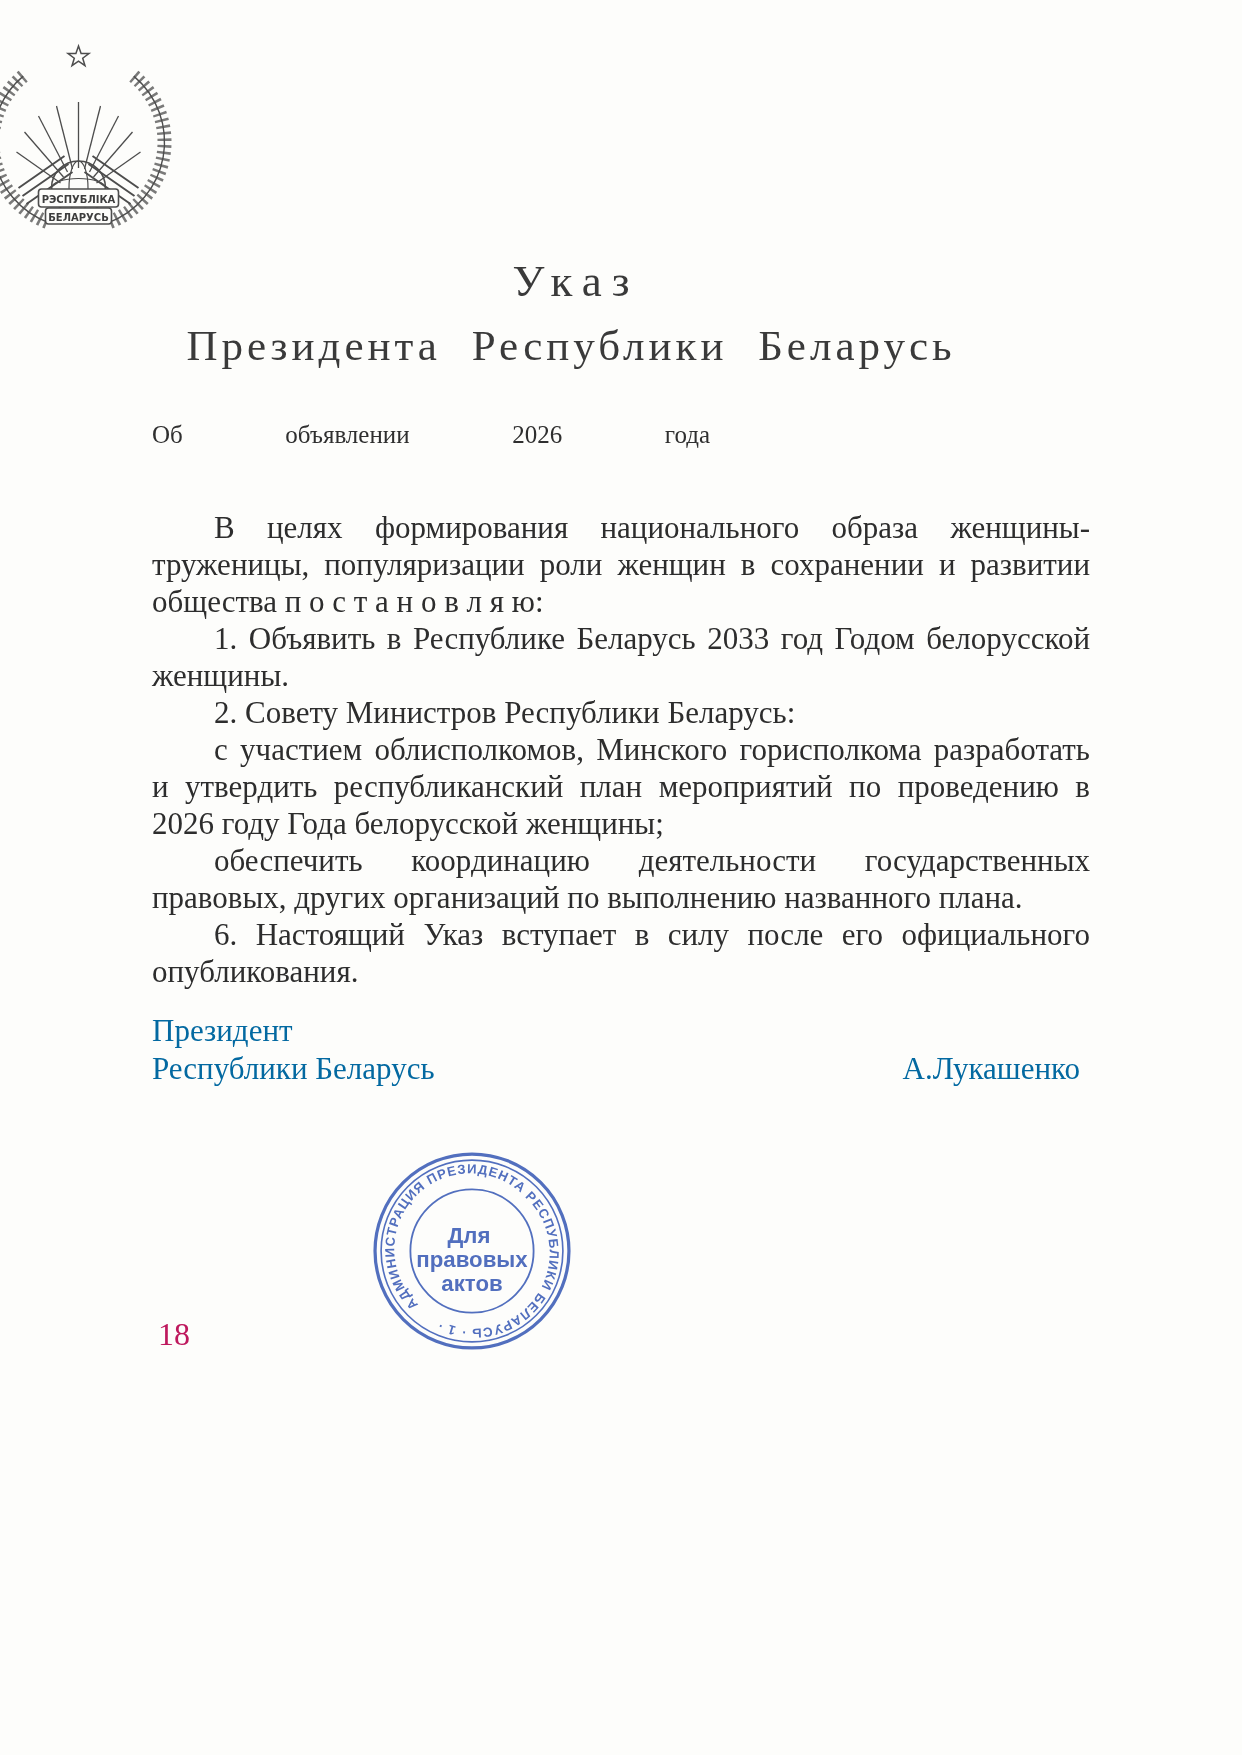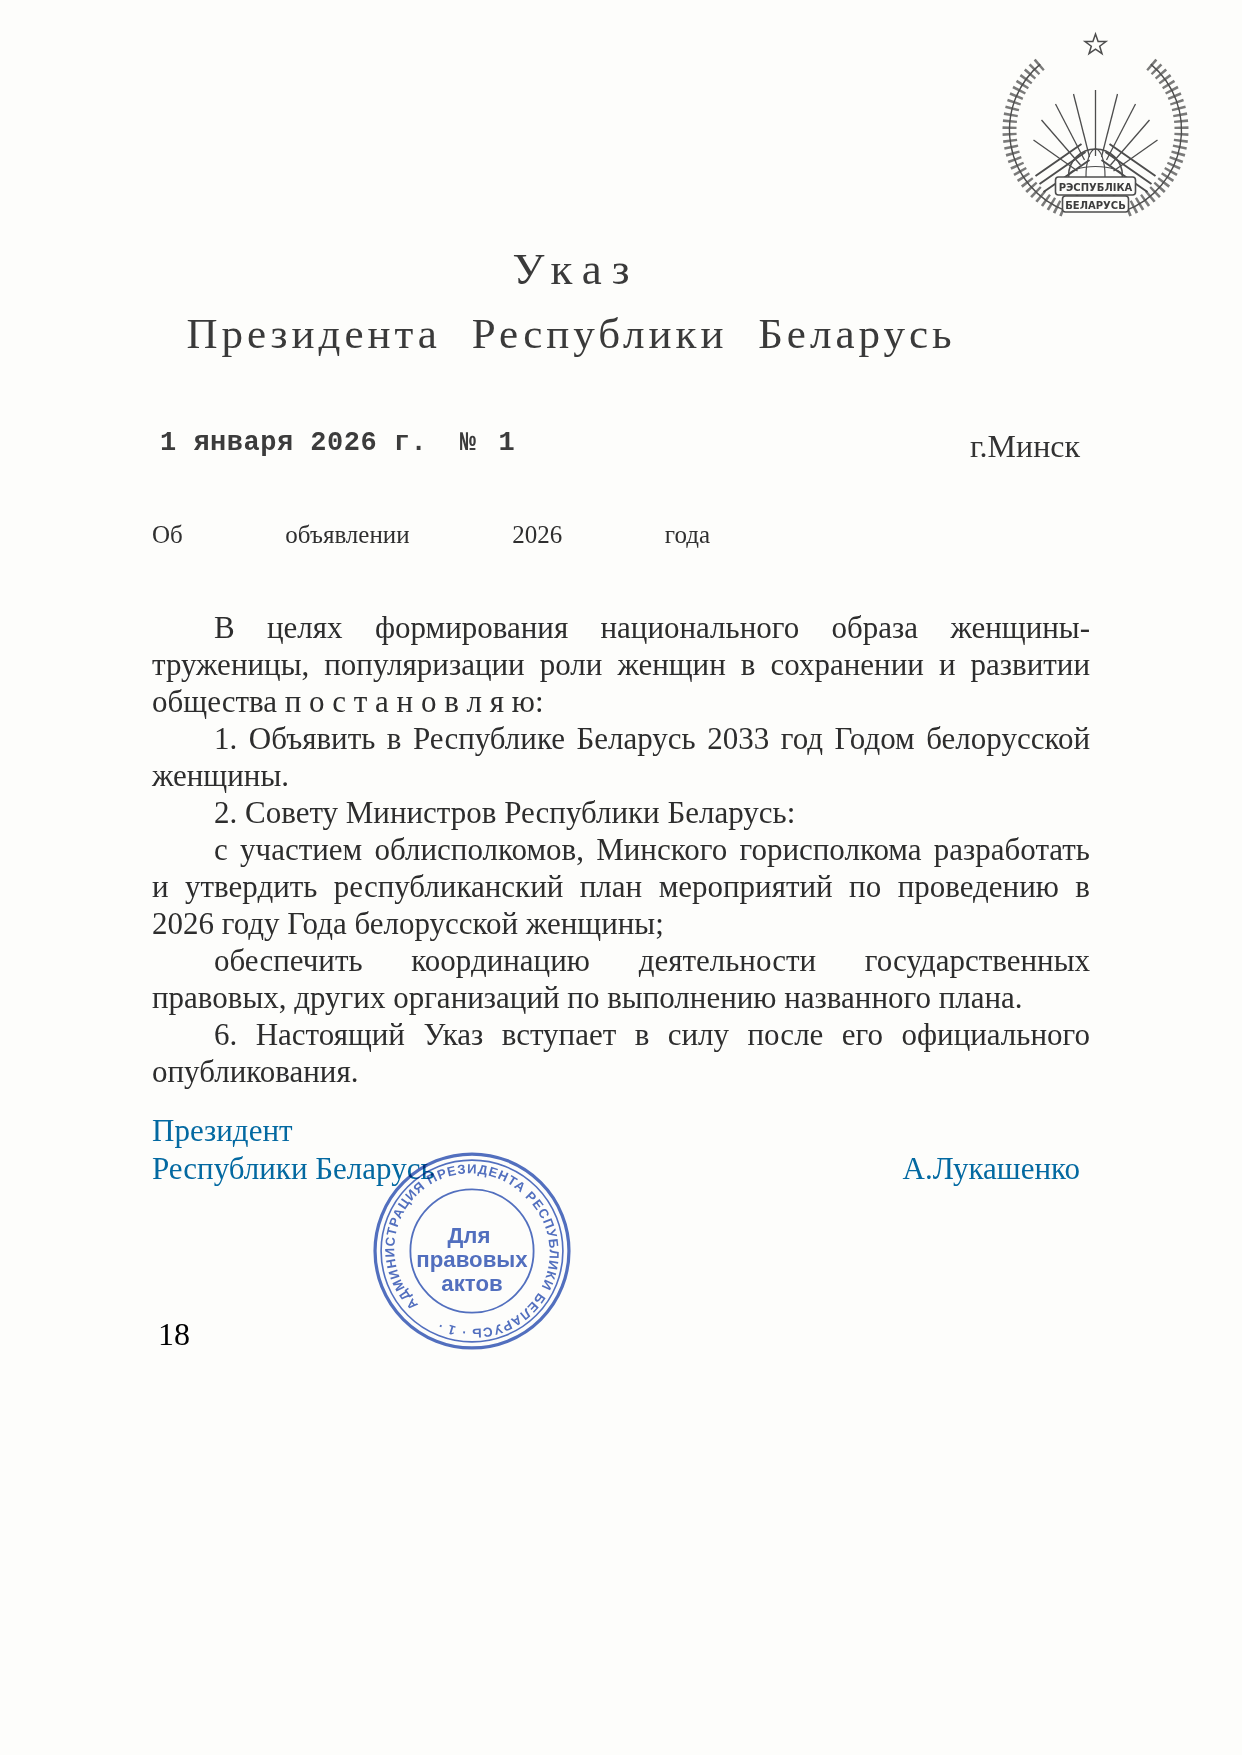--- a/index.html
+++ b/index.html
@@ -10,22 +10,22 @@
     height: 1755px;
     margin: 0 auto;
     background: #fdfdfb;
     color: #2e2e2e;
     font-family: "Liberation Serif", serif;
     overflow: hidden;
   }
 
   
   .emblem-wrap {
-    padding-top: 28px;
-    text-align: right;
+    padding-top: 40px;
+    text-align: left;
   }
   .emblem-wrap svg {
     position: relative;
     left: -34px;
   }
 
   
   .doc-type {
     margin-top: 16px;
     text-align: center;
@@ -121,21 +121,21 @@
     mix-blend-mode: multiply;
     opacity: 0.93;
   }
 
   
   .page-number {
     position: absolute;
     left: 158px;
     top: 1316px;
     font-size: 32px;
-    color: #000000;
+    color: #be185d;
   }
 </style>
 </head>
 <body>
 
 <div class="page">
 
   <div class="emblem-wrap">
     <svg width="225" height="195" viewBox="0 0 220 195">
       <g fill="none" stroke="#4d4d4d">
@@ -172,25 +172,20 @@
         <text x="110" y="162.5" text-anchor="middle" font-family="DejaVu Sans, sans-serif" font-size="10" font-weight="bold" fill="#3d3d3d">РЭСПУБЛІКА</text>
         <rect x="77" y="168" width="66" height="16" rx="3" fill="#fdfdfb" stroke="#4d4d4d" stroke-width="1.6"></rect>
         <text x="110" y="180.5" text-anchor="middle" font-family="DejaVu Sans, sans-serif" font-size="10" font-weight="bold" fill="#3d3d3d">БЕЛАРУСЬ</text>
       </g>
     </svg>
   </div>
 
   <div class="doc-type">Указ</div>
   <div class="issuer">Президента Республики Беларусь</div>
 
-  <div class="meta-row">
-    <span class="meta-date">1 января 2026 г.</span>
-    <span class="meta-number">№ 1</span>
-    <span class="meta-city">г.Минск</span>
-  </div>
 
   <div class="subject">
     <div class="line1">Об объявлении 2026 года</div>
   </div>
 
   <div class="body-text">
     <p>В целях формирования национального образа женщины-труженицы, популяризации роли женщин в сохранении и развитии общества п о с т а н о в л я ю:</p>
     <p>1. Объявить в Республике Беларусь 2033 год Годом белорусской женщины.</p>
     <p>2. Совету Министров Республики Беларусь:</p>
     <p>с участием облисполкомов, Минского горисполкома разработать и утвердить республиканский план мероприятий по проведению в 2026 году Года белорусской женщины;</p>

